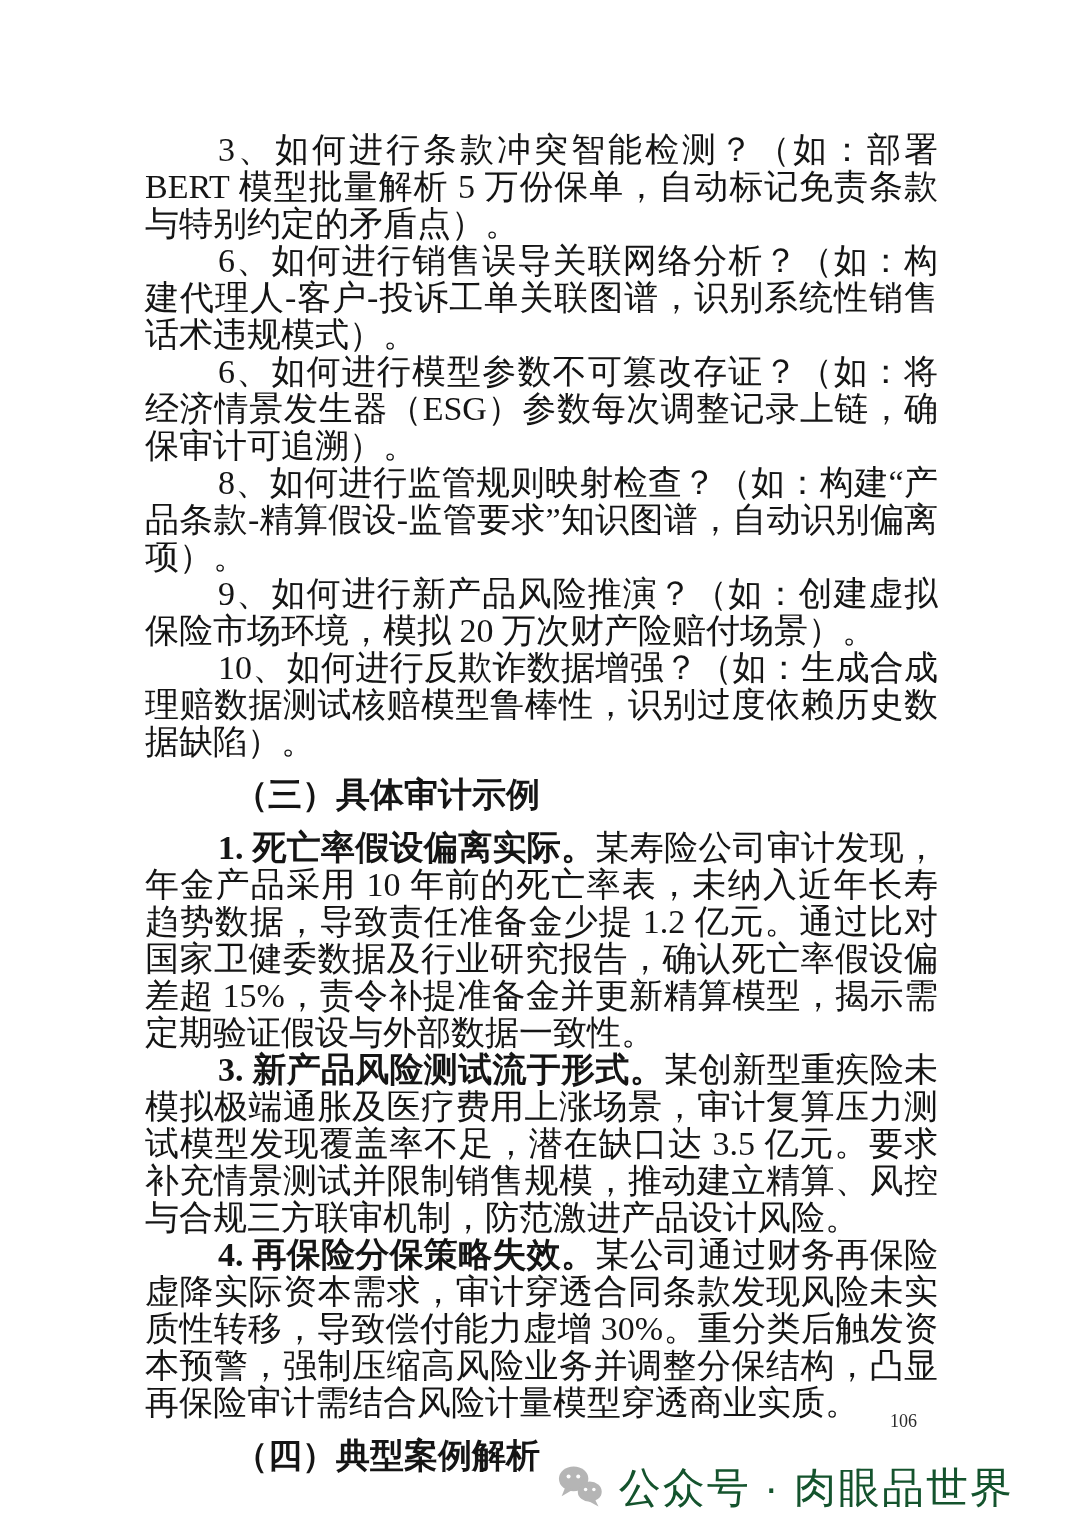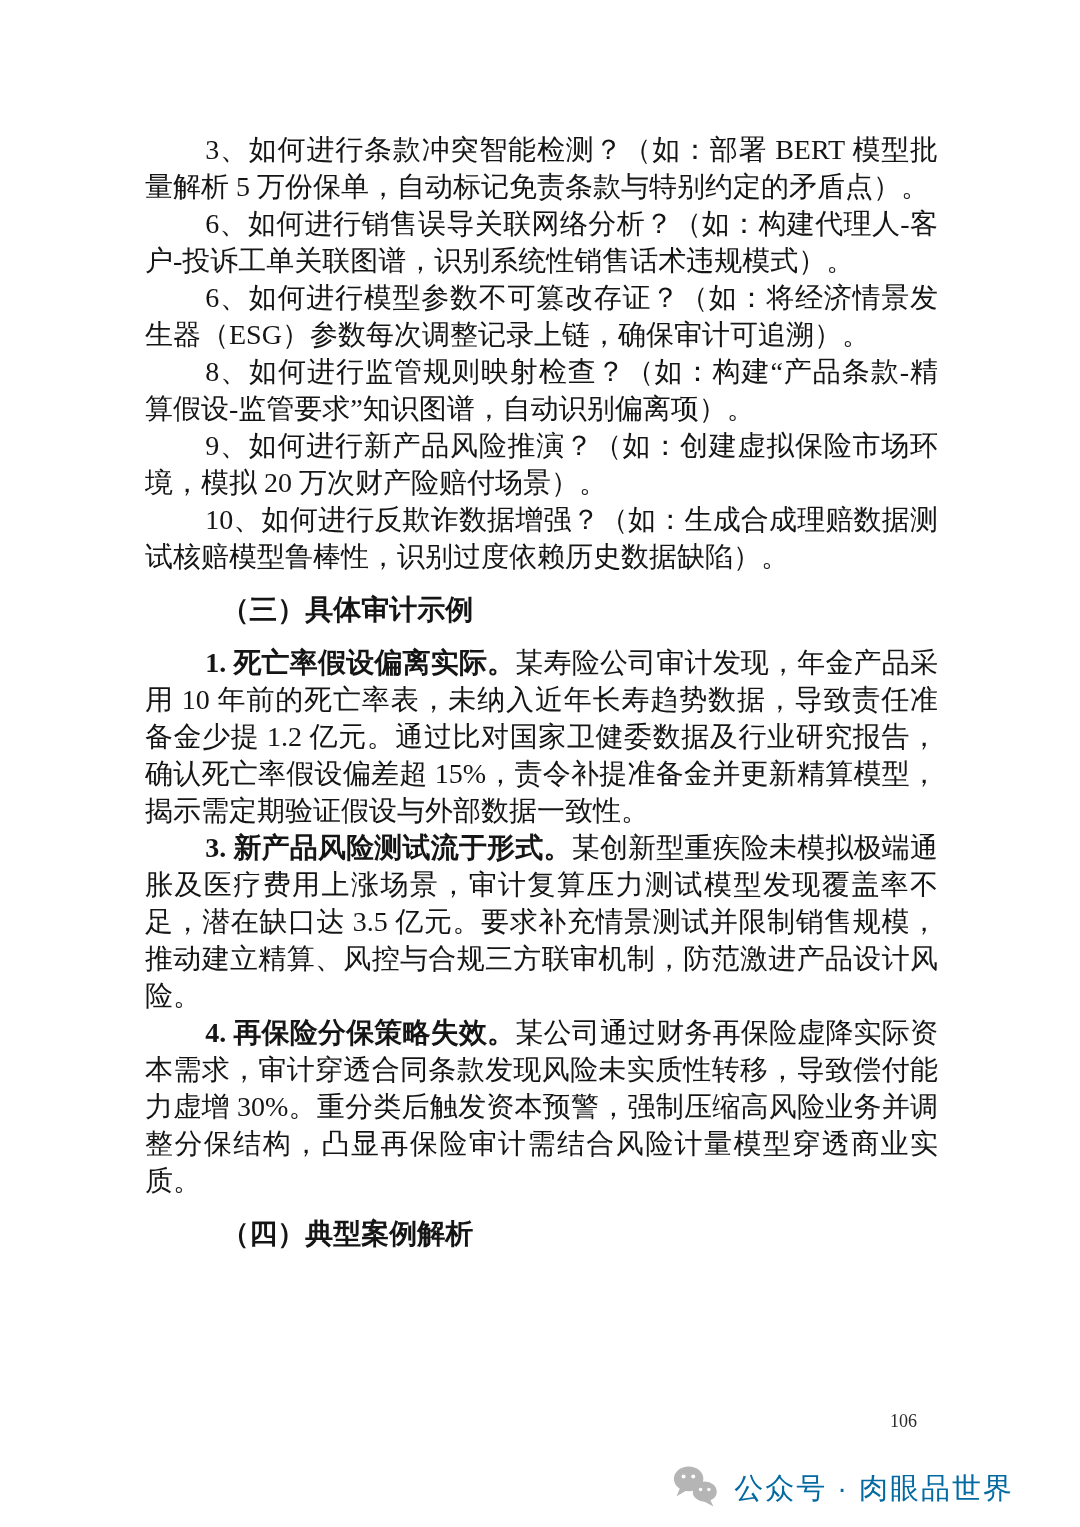--- a/index.html
+++ b/index.html
@@ -13,21 +13,21 @@
     position: relative;
     font-family: "Liberation Serif", "DejaVu Serif", serif;
     color: #151515;
     overflow: hidden;
   }
   .content {
     position: absolute;
     left: 145px;
     top: 131px;
     width: 793px;
-    font-size: 28px;
+    font-size: 34px;
     line-height: 37px;
     text-align: justify;
   }
   .para {
     margin: 0;
     text-indent: 2.15em;
   }
   .heading {
     margin: 16px;
     text-indent: 2.15em;
@@ -44,23 +44,23 @@
     line-height: 30px;
     color: #2a2a2a;
   }
   .watermark {
     position: absolute;
     top: 1463px;
     right: 66px;
     display: flex;
     align-items: center;
     gap: 14px;
-    color: #0369a1;
+    color: #14532d;
     font-family: "Liberation Sans", "DejaVu Sans", sans-serif;
-    font-size: 29px;
+    font-size: 42px;
     line-height: 50px;
     letter-spacing: 2px;
   }
   .wechat-icon {
     display: inline-block;
     width: 48px;
     height: 46px;
     flex: 0 0 auto;
   }
 </style>

